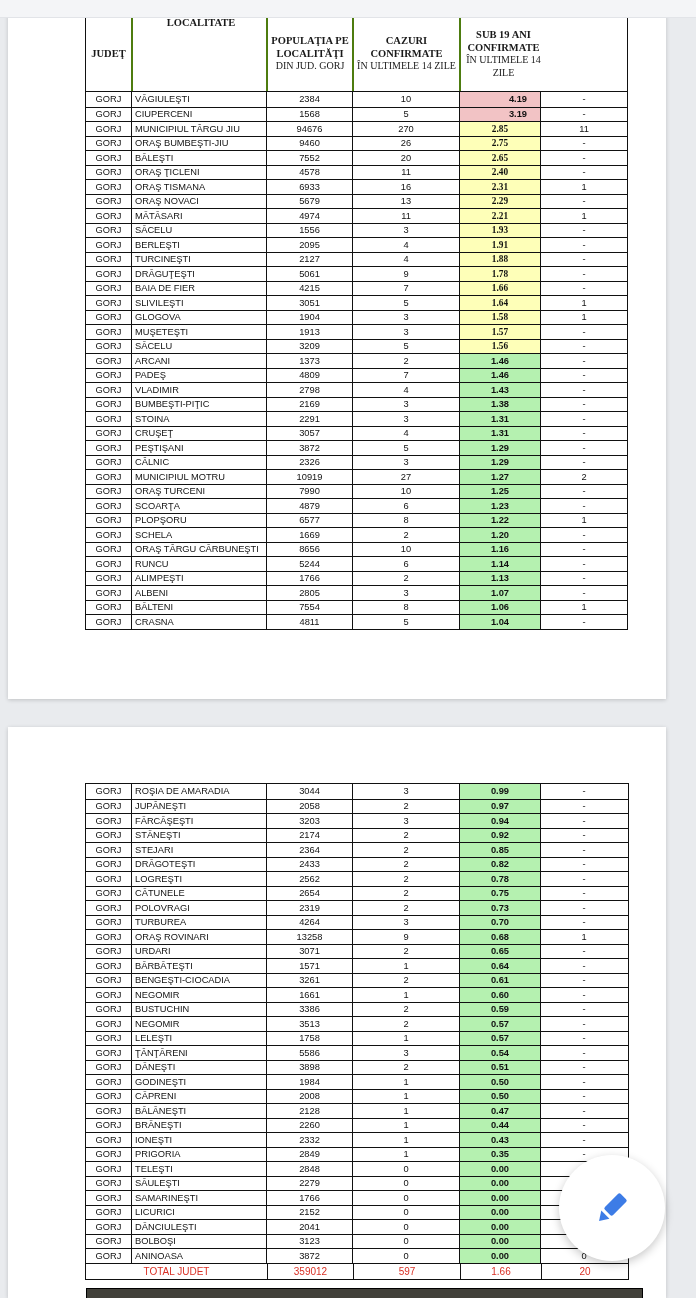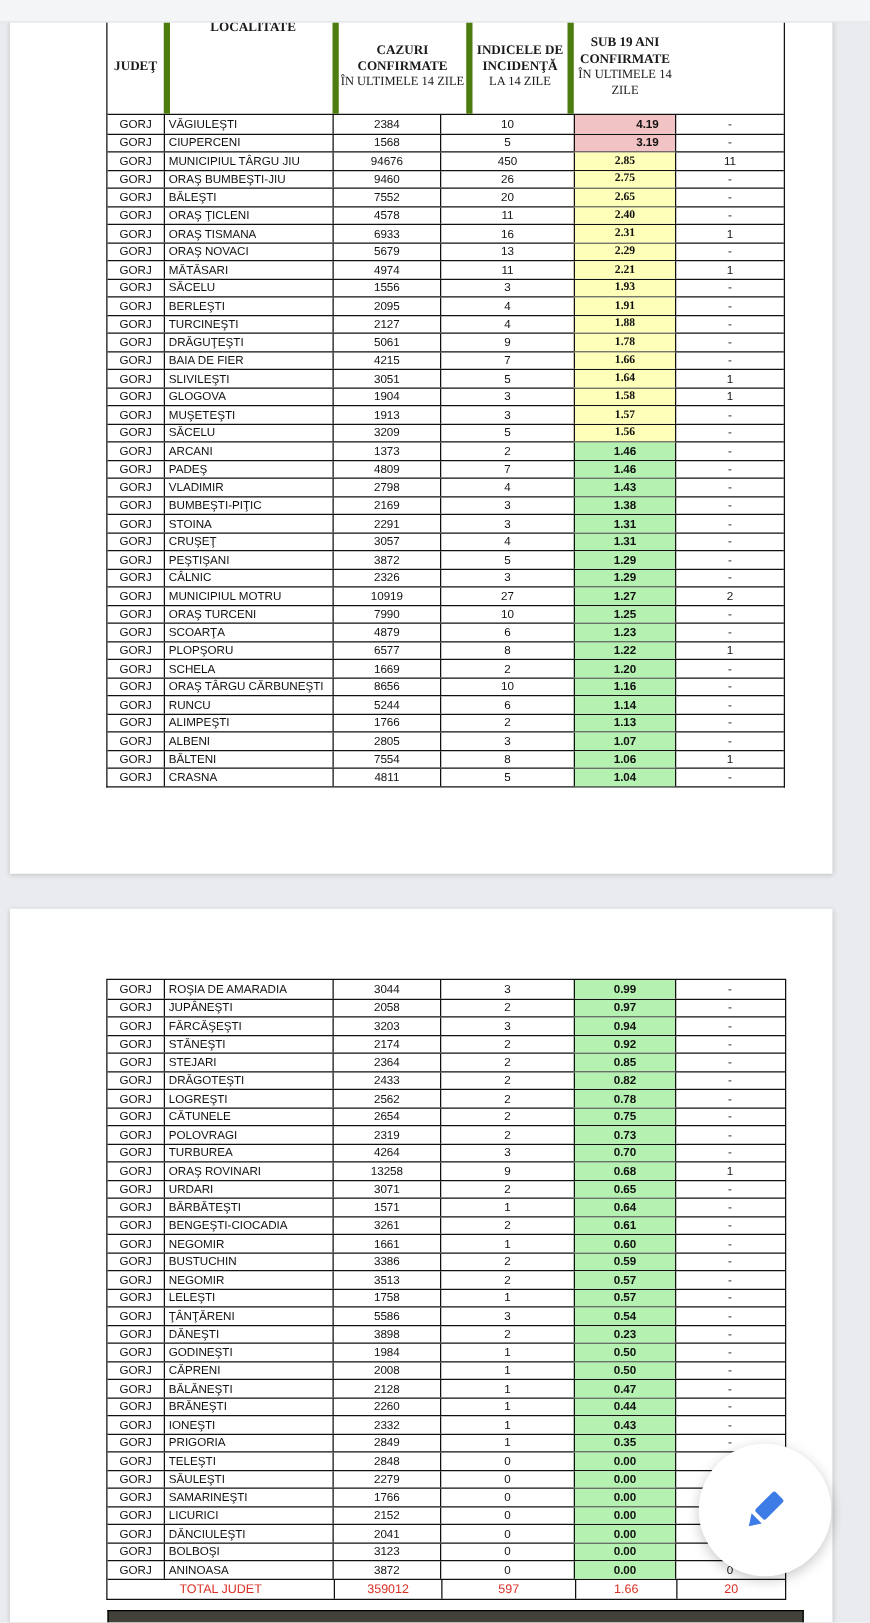--- a/index.html
+++ b/index.html
@@ -12,21 +12,21 @@
   .top-band{position:absolute;left:0;top:0;width:696px;height:17px;
     background:var(--band,#f4f5f7);border-bottom:1px solid #e2e4e8;z-index:3;}
   
   .tbl{position:absolute;left:77px;border:1.4px solid #111;border-top:none;background:#fff;}
   #tbl1{top:17px;}
   #tbl2{top:56px;border-top:1.4px solid #111;}
   .hrow{display:flex;height:74px;border-bottom:1.6px solid #111;}
   .hcell{display:flex;flex-direction:column;justify-content:center;align-items:center;
     text-align:center;font-family:"Liberation Serif",serif;font-size:10.5px;line-height:12.5px;
     font-weight:700;color:#1a1a1a;box-sizing:border-box;}
-  .hcell+.hcell{border-left:5px solid #4d7c0f;}
+  .hcell+.hcell{border-left:2px solid #4d7c0f;}
   .hsub{font-weight:400;font-size:10px;}
   .clipwrap{position:relative;overflow:visible;}
   .cliptext{position:absolute;left:0;right:0;top:-13px;text-align:center;
     font-family:"Liberation Serif",serif;font-weight:700;font-size:10.5px;color:#1a1a1a;}
   .row{display:flex;height:14.5px;box-sizing:border-box;}
   .row+.row,.trow{border-top:1px solid #111;}
   .cell{display:flex;align-items:center;justify-content:center;font-size:9.3px;
     color:#111;box-sizing:border-box;overflow:hidden;white-space:nowrap;}
   .cell+.cell{border-left:1px solid #111;}
   .c-j{width:45px;}
@@ -55,27 +55,27 @@
 
   <div class="page" id="page1">
     <div class="tbl" id="tbl1">
       <div class="hrow">
         <div class="hcell c-j">
           <span>JUDEŢ</span>
         </div>
         <div class="hcell c-l">
           <span>LOCALITATE</span>
         </div>
+        <div class="hcell c-p">
+          <span>POPULAŢIA PE LOCALITĂŢI</span>
+          <span class="hsub">DIN JUD. GORJ</span>
+        </div>
         <div class="hcell c-c">
           <span>CAZURI CONFIRMATE</span>
           <span class="hsub">ÎN ULTIMELE 14 ZILE</span>
-        </div>
-        <div class="hcell c-i">
-          <span>INDICELE DE INCIDENŢĂ</span>
-          <span class="hsub">LA 14 ZILE</span>
         </div>
         <div class="hcell c-s clipwrap">
           <span class="cliptext">CAZURI</span>
           <span>SUB 19 ANI CONFIRMATE</span>
           <span class="hsub">ÎN ULTIMELE 14 ZILE</span>
         </div>
       </div>
 
         <div class="row">
           <div class="cell c-j">GORJ</div>
@@ -92,21 +92,21 @@
           <div class="cell c-p">1568</div>
           <div class="cell c-c">5</div>
           <div class="cell c-i lvl-pink">3.19</div>
           <div class="cell c-s">-</div>
         </div>
 
         <div class="row">
           <div class="cell c-j">GORJ</div>
           <div class="cell c-l">MUNICIPIUL TÂRGU JIU</div>
           <div class="cell c-p">94676</div>
-          <div class="cell c-c">450</div>
+          <div class="cell c-c">270</div>
           <div class="cell c-i lvl-yellow">2.85</div>
           <div class="cell c-s">11</div>
         </div>
 
         <div class="row">
           <div class="cell c-j">GORJ</div>
           <div class="cell c-l">ORAŞ BUMBEŞTI-JIU</div>
           <div class="cell c-p">9460</div>
           <div class="cell c-c">26</div>
           <div class="cell c-i lvl-yellow">2.75</div>
@@ -587,21 +587,21 @@
           <div class="cell c-c">3</div>
           <div class="cell c-i lvl-green">0.54</div>
           <div class="cell c-s">-</div>
         </div>
 
         <div class="row">
           <div class="cell c-j">GORJ</div>
           <div class="cell c-l">DĂNEŞTI</div>
           <div class="cell c-p">3898</div>
           <div class="cell c-c">2</div>
-          <div class="cell c-i lvl-green">0.23</div>
+          <div class="cell c-i lvl-green">0.51</div>
           <div class="cell c-s">-</div>
         </div>
 
         <div class="row">
           <div class="cell c-j">GORJ</div>
           <div class="cell c-l">GODINEŞTI</div>
           <div class="cell c-p">1984</div>
           <div class="cell c-c">1</div>
           <div class="cell c-i lvl-green">0.50</div>
           <div class="cell c-s">-</div>

